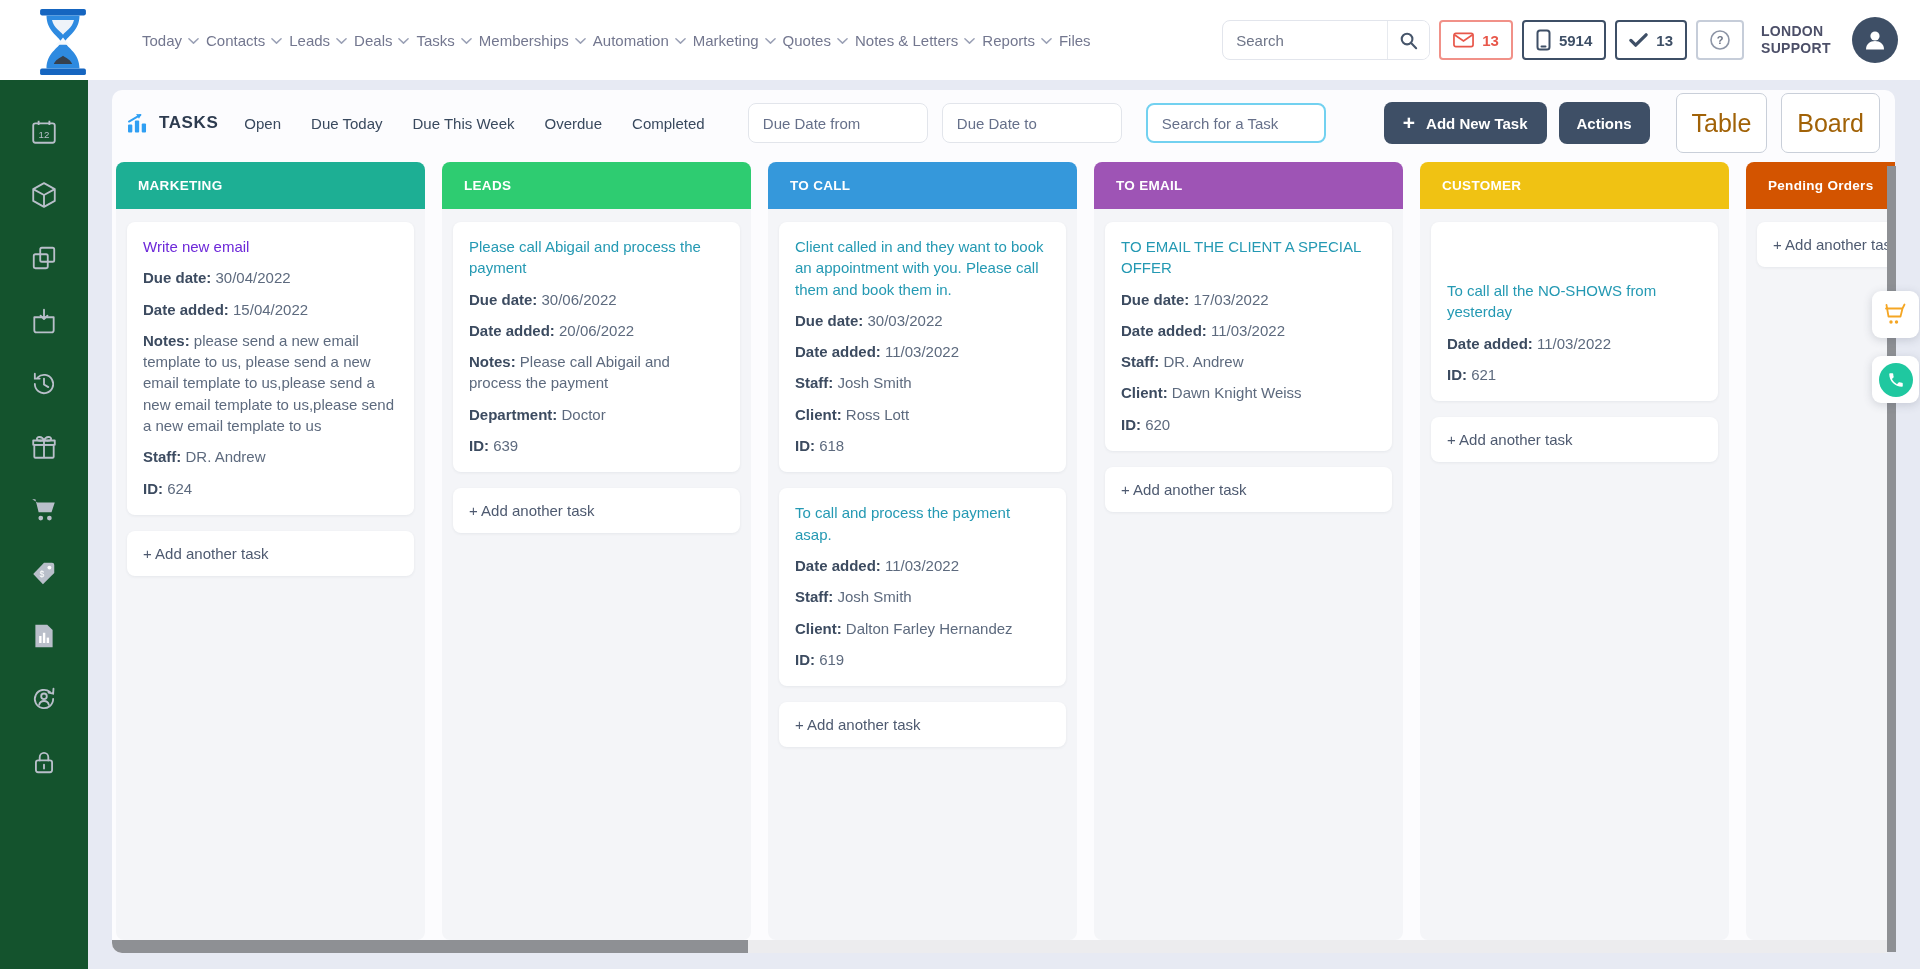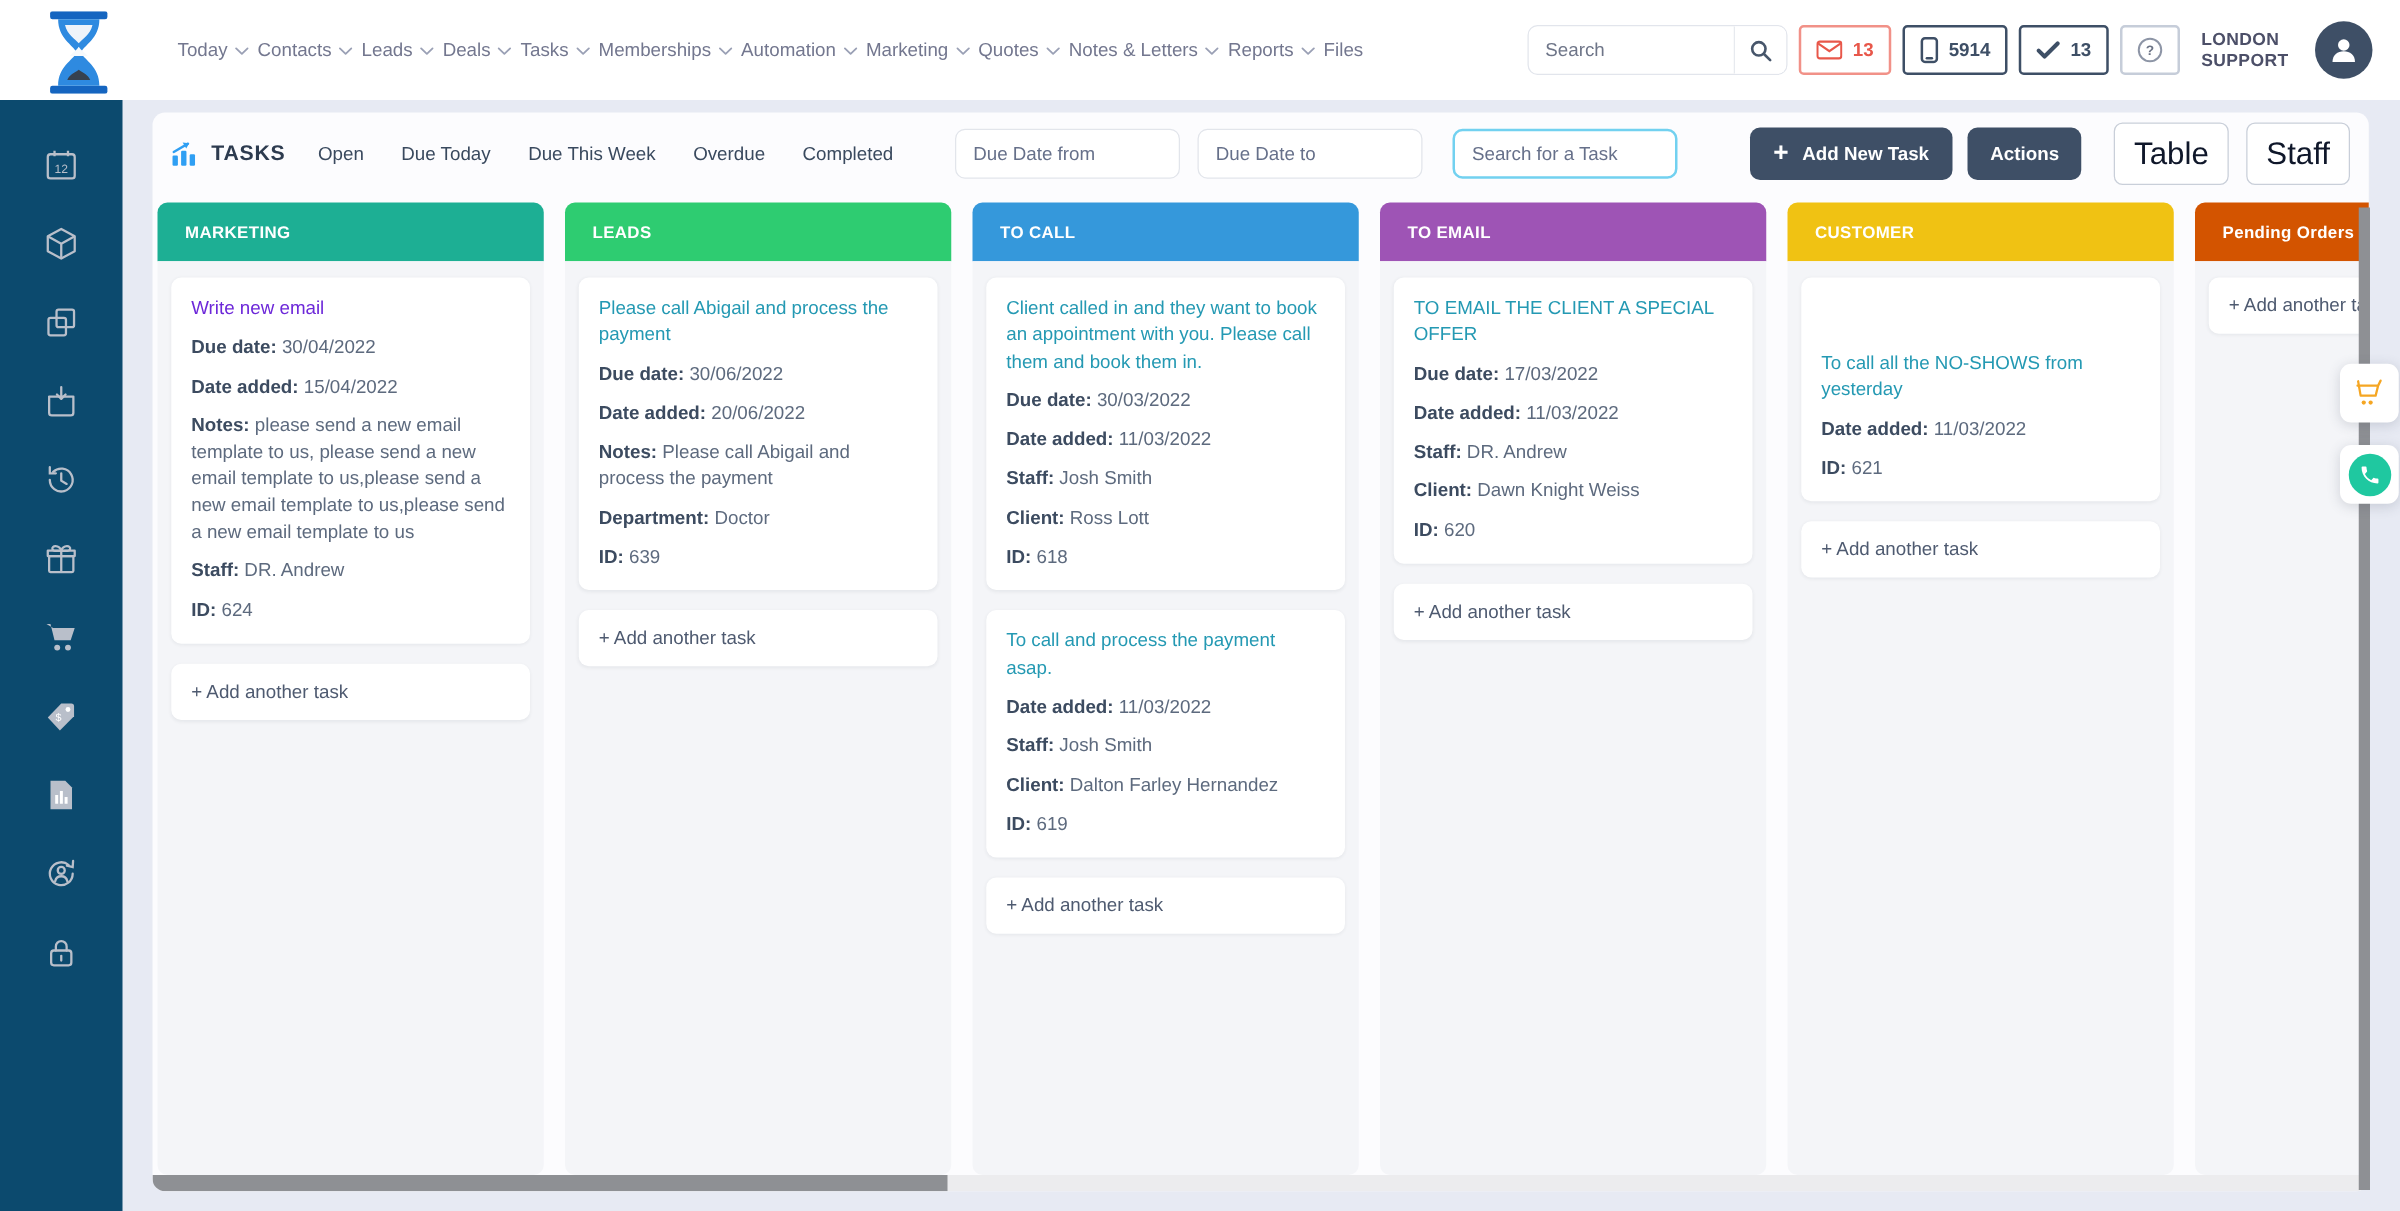--- a/index.html
+++ b/index.html
@@ -18,39 +18,39 @@
   .search-box input::placeholder{color:#6e7588}
   .search-btn{width:42px;height:100%;display:flex;align-items:center;justify-content:center;border-left:1px solid #e7eaef;cursor:pointer;background:#fff}
   .badge{height:40px;border:2px solid #3e4f66;border-radius:4px;display:flex;align-items:center;gap:8px;padding:0 12px;font-weight:700;color:#3e4f66;font-size:15px;cursor:pointer;background:#fff}
   .badge.mail{border-color:#f19188;color:#e8574a}
   .badge.help{border-color:#c6cdd9;padding:0 11px}
   .profile-name{width:76px;font-size:14px;font-weight:700;color:#4c4f68;line-height:1.25;letter-spacing:.3px;margin:0 6px 0 8px}
   .avatar{width:46px;height:46px;border-radius:50%;background:#3e4f66;display:flex;align-items:center;justify-content:center;cursor:pointer;flex:none}
 
   
   .body-row{display:flex;height:889px;position:relative}
-  .sidebar{width:98px;background:#0c4a6e;padding-top:38px;display:flex;flex-direction:column;align-items:center;gap:35px;flex:none}
+  .sidebar{width:88px;background:#14532d;padding-top:38px;display:flex;flex-direction:column;align-items:center;gap:35px;flex:none}
   .side-icon{width:28px;height:28px;color:#b9bfca;cursor:pointer;display:flex}
   .main-area{flex:1;padding:10px 25px 16px 24px;min-width:0}
   .panel{background:#fcfcfe;border-radius:10px;height:100%;position:relative;overflow:hidden}
 
   
   .toolbar{height:66px;display:flex;align-items:center;padding:0 15px}
   .tasks-title{display:flex;align-items:center;gap:9px;font-weight:800;color:#2d3b4f;font-size:17px;letter-spacing:.6px;margin-right:26px}
   .task-filters{display:flex;align-items:center;gap:30px}
   .filter{color:#39495e;font-size:15px;font-weight:500;cursor:pointer;white-space:nowrap}
   .tb-input{height:40px;width:180px;border:1px solid #e2e5eb;border-radius:8px;padding:0 14px;font-size:15px;color:#5a6378;font-family:inherit;outline:none;background:#fff}
   .tb-input::placeholder{color:#66708a}
   .tb-input.from{margin-left:auto}
   .tb-input.to{margin-left:14px}
   .tb-input.task-search{margin-left:24px;border:2px solid #72d1f0}
   .btn-dark{margin-left:58px;height:42px;border-radius:8px;background:#3e4f66;color:#fff;font-weight:700;font-size:15px;display:flex;align-items:center;gap:11px;padding:0 19px;cursor:pointer;white-space:nowrap}
   .btn-dark .plus{font-size:21px;font-weight:700;line-height:1;margin-top:-2px}
   .btn-dark.actions{margin-left:12px;padding:0 18px}
-  .btn-view{margin-left:26px;height:50px;border:1px solid #c9cfd9;border-radius:7px;background:#fff;color:#0f172a;font-size:25px;padding:0 15px;display:flex;align-items:center;cursor:pointer}
+  .btn-view{margin-left:26px;height:60px;border:1px solid #c9cfd9;border-radius:7px;background:#fff;color:#a16207;font-size:25px;padding:0 15px;display:flex;align-items:center;cursor:pointer}
   .btn-view.board{margin-left:14px}
 
   
   .kanban{display:flex;gap:17px;padding:6px 4px 0 4px;height:calc(100% - 79px)}
   .column{width:309px;flex:none;display:flex;flex-direction:column;border-radius:8px}
   .col-header{height:47px;border-radius:8px 8px 0 0;color:#fff;font-weight:700;font-size:13.5px;display:flex;align-items:center;padding:0 22px;letter-spacing:.3px;flex:none}
   .col-body{flex:1;background:#f4f5f8;border-radius:0 0 8px 8px;padding:13px 11px;overflow:hidden}
   .card{background:#fff;border-radius:8px;padding:14px 16px 16px;box-shadow:0 1px 3px rgba(40,50,70,.07);margin-bottom:16px}
   .card-title{color:#2499b3;font-size:15px;line-height:1.42;font-weight:500;cursor:pointer}
   .field{margin-top:10px;font-size:15px;line-height:1.42;color:#5d6a7e}
@@ -344,21 +344,21 @@
           <span class="plus">+</span>
           <span>Add New Task</span>
         </button>
         <button class="btn-dark actions" style="border:none">
             <span>Actions</span>
           </button>
         <button class="btn-view">
             <span>Table</span>
           </button>
         <button class="btn-view board">
-            <span>Staff</span>
+            <span>Board</span>
           </button>
       </div>
 
       <div class="kanban">
           <div class="column">
             <div class="col-header" style="background: rgb(29, 175, 148);">MARKETING</div>
             <div class="col-body">
               <div class="card">
                 <div class="card-title" style="color: #6d28d9;">Write new email</div>
                 <p class="field"><b>Due date:</b> 30/04/2022</p>

